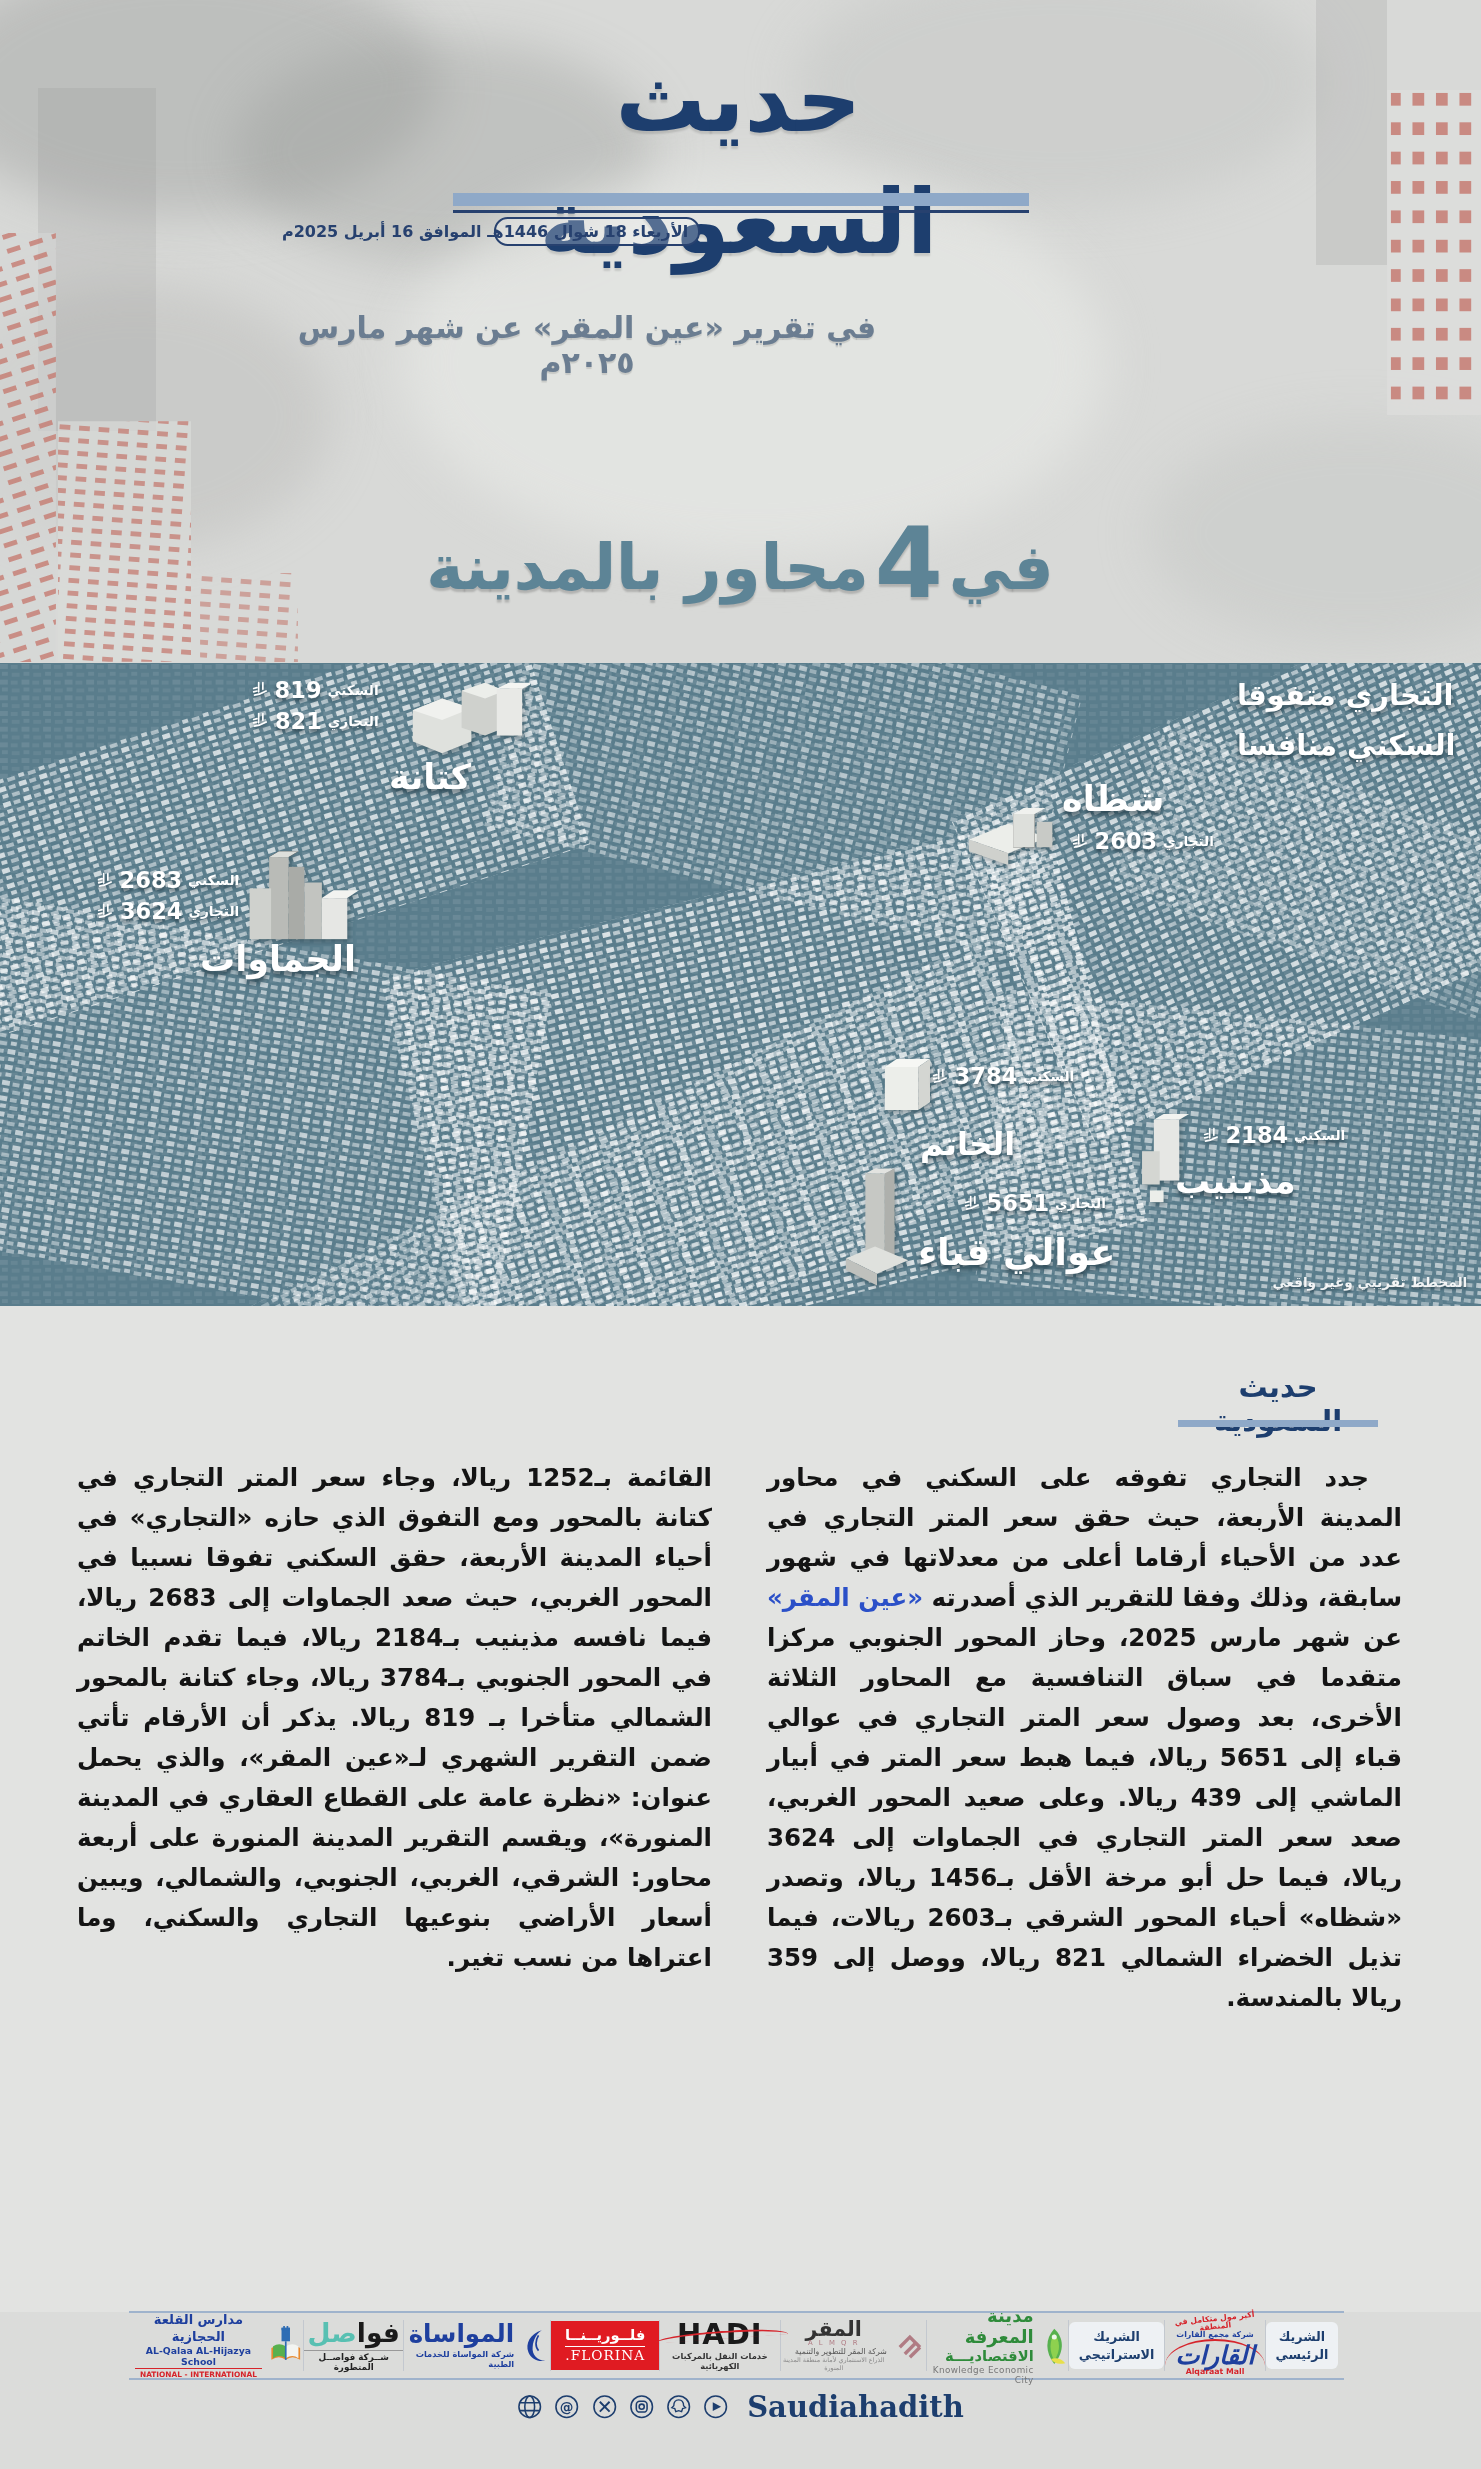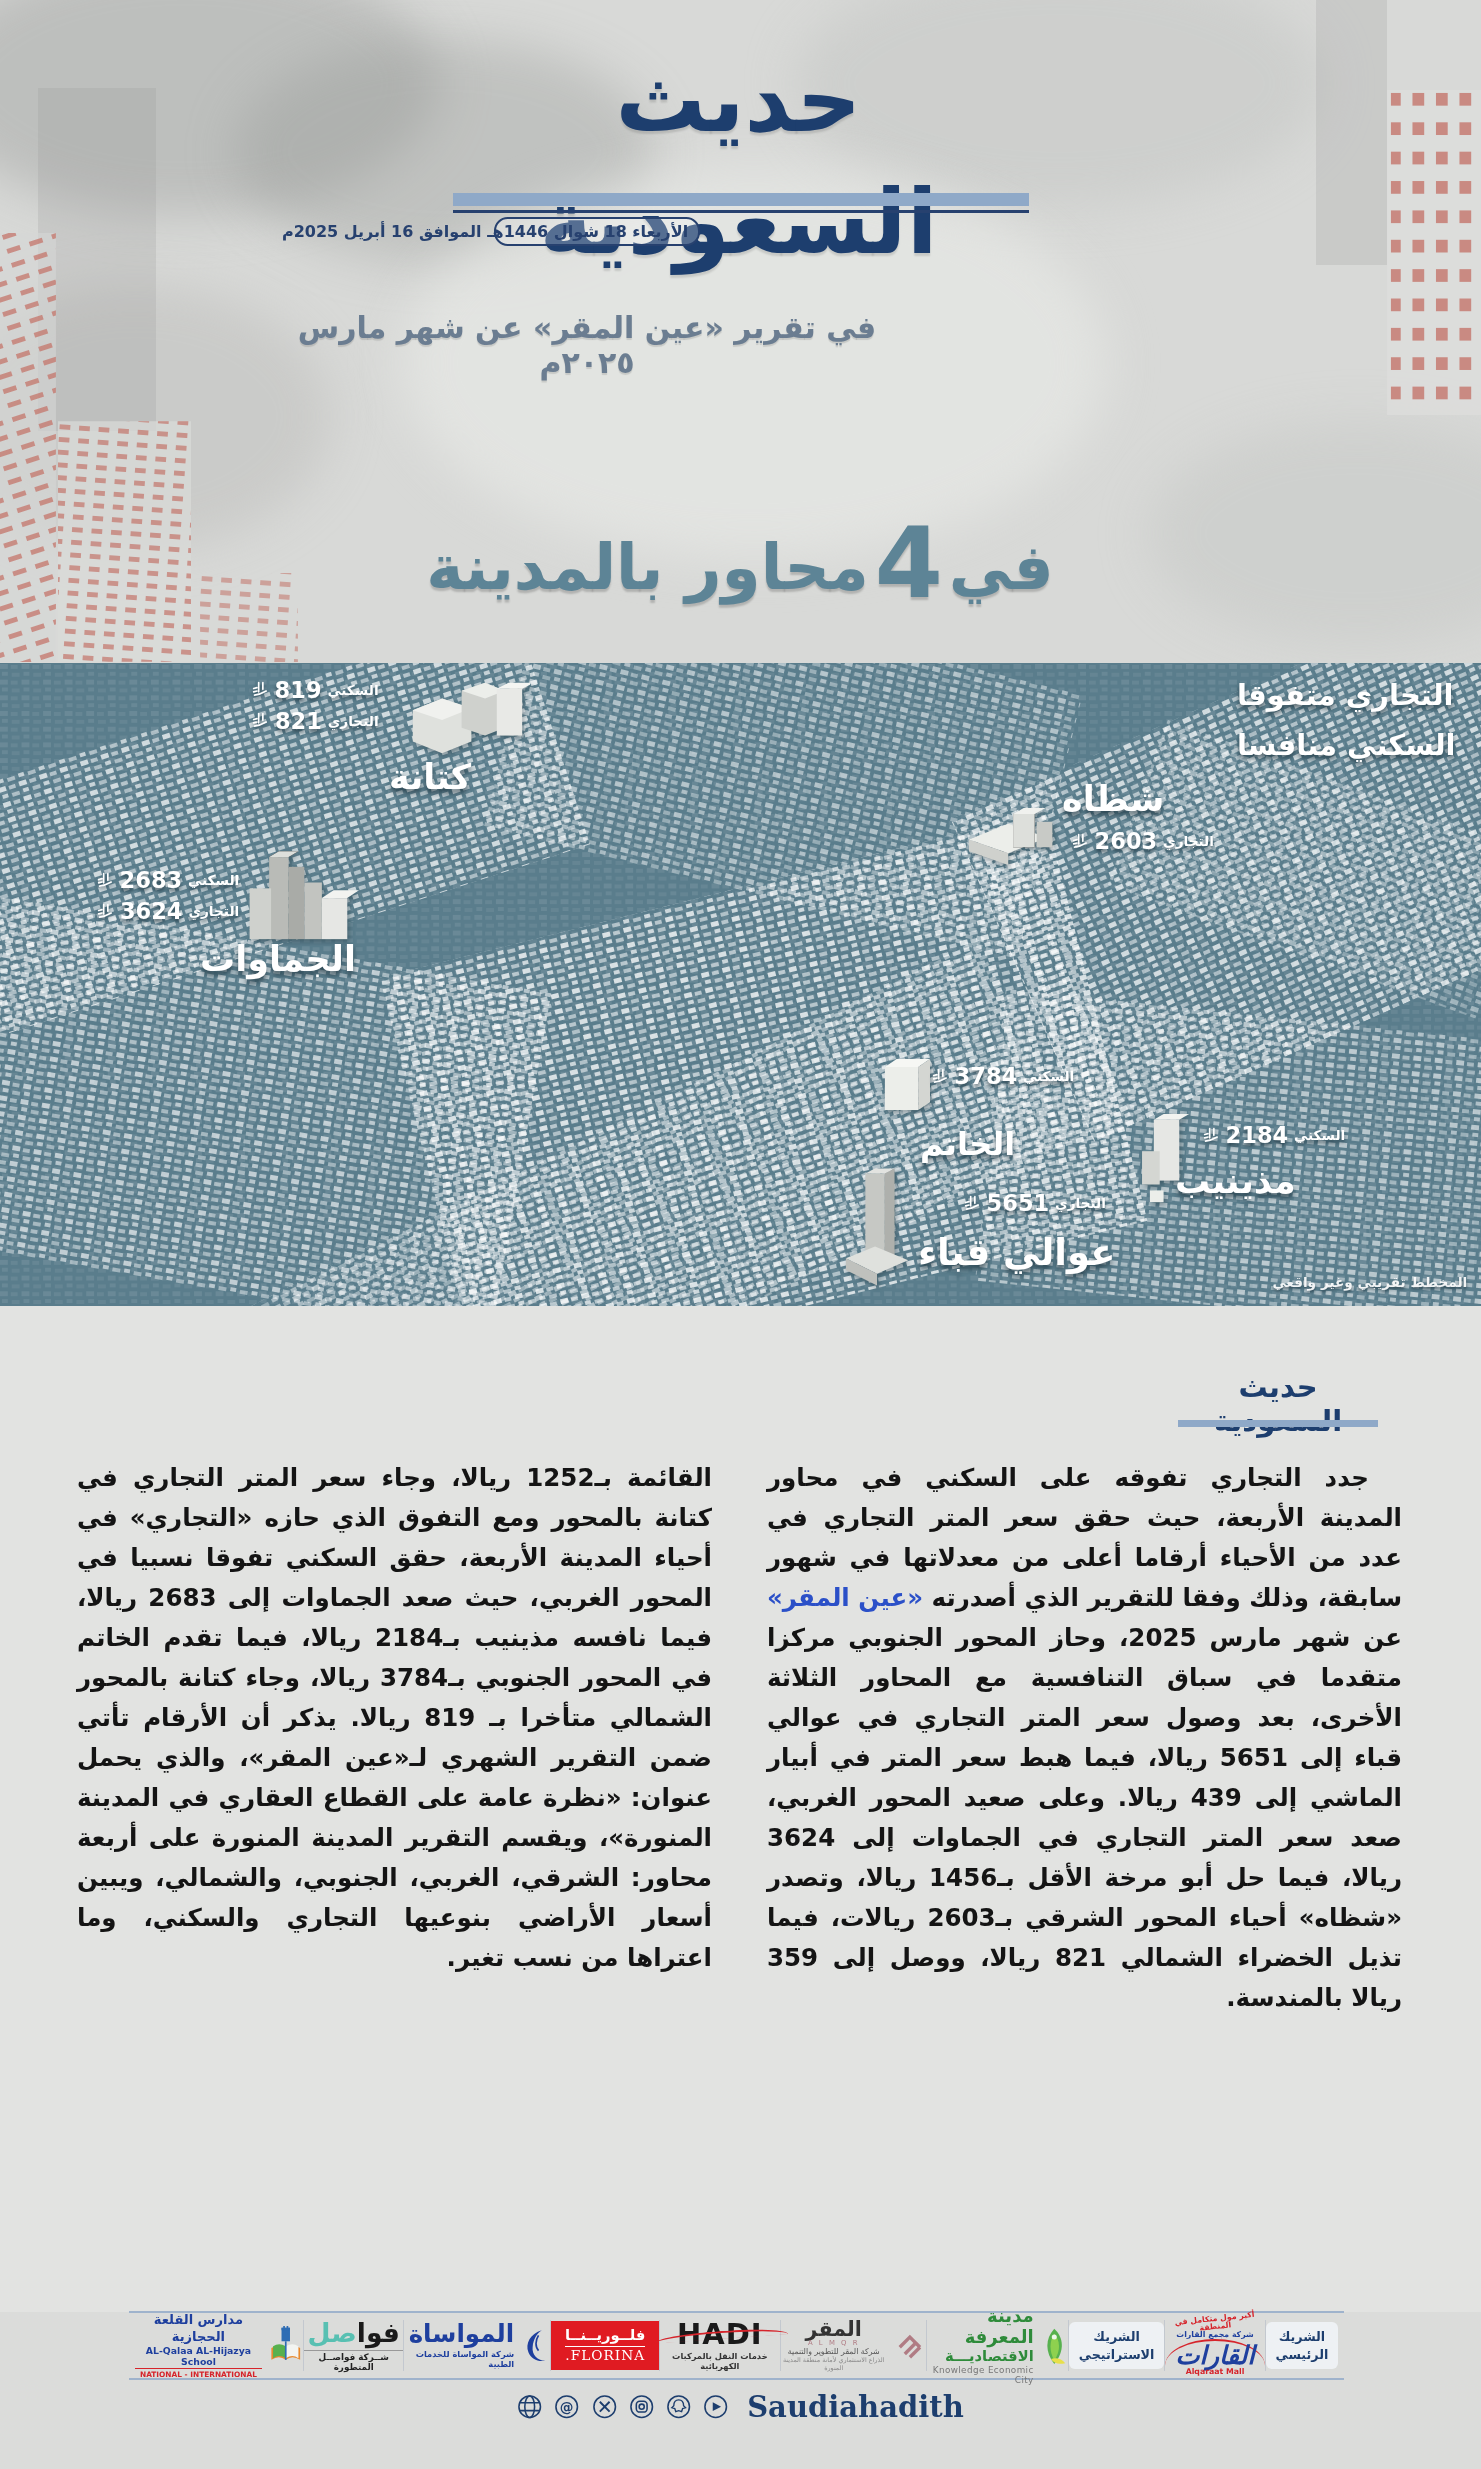--- a/index.html
+++ b/index.html
@@ -98,21 +98,21 @@
   .qarat .ttl{font-size:25.5px;color:#1e3f9e;font-weight:700;font-style:italic;
     border-top:2.9px solid #d6242b;border-radius:50% 50% 0 0/90% 90% 0 0;padding-top:2px;}
   .qarat .lt{font-size:7.8px;color:#d6242b;font-weight:700;}
   .kec{display:flex;align-items:center;gap:5.9px;}
   .kec .t1{font-size:18px;font-weight:700;color:#2e8b3a;line-height:1.15;}
   .kec .t2{font-size:14.7px;font-weight:700;color:#2e8b3a;line-height:1.15;}
   .kec .lt{font-size:8.8px;color:#777;letter-spacing:0.4px;}
   .almqr{display:flex;align-items:center;gap:5.9px;text-align:center;}
   .almqr .ttl{font-size:20.6px;font-weight:700;color:#333;line-height:1;}
   .almqr .lt{font-size:6.9px;color:#b07c84;letter-spacing:2px;}
-  .almqr .s1{font-size:7.8px;color:#555;}
+  .almqr .s1{font-size:7.8px;color:#555;text-align:right;}
   .almqr .s2{font-size:6.4px;color:#888;}
   .hadi{text-align:center;}
   .hadi .ttl{font-size:29px;font-weight:700;color:#1a1a1a;letter-spacing:1px;line-height:1;position:relative;}
   .hadi .sw{position:absolute;left:-5.9px;top:11.8px;width:112%;height:5.9px;
     border-top:2.9px solid #d6242b;border-radius:50%/100% 100% 0 0;transform:rotate(-4deg);}
   .hadi .sub{font-size:8.3px;color:#333;font-weight:700;margin-top:2.9px;}
   .florina{background:#e01b22;color:#fff;text-align:center;padding:5.9px 13.7px;line-height:1.15;}
   .florina .ar{font-size:14.7px;font-weight:700;letter-spacing:1px;}
   .florina .lt{font-family:"DejaVu Serif",serif;font-size:13.7px;letter-spacing:1px;border-top:1px solid #fff;margin-top:2px;padding-top:1px;}
   .mowasat{display:flex;align-items:center;gap:5.9px;text-align:right;}

